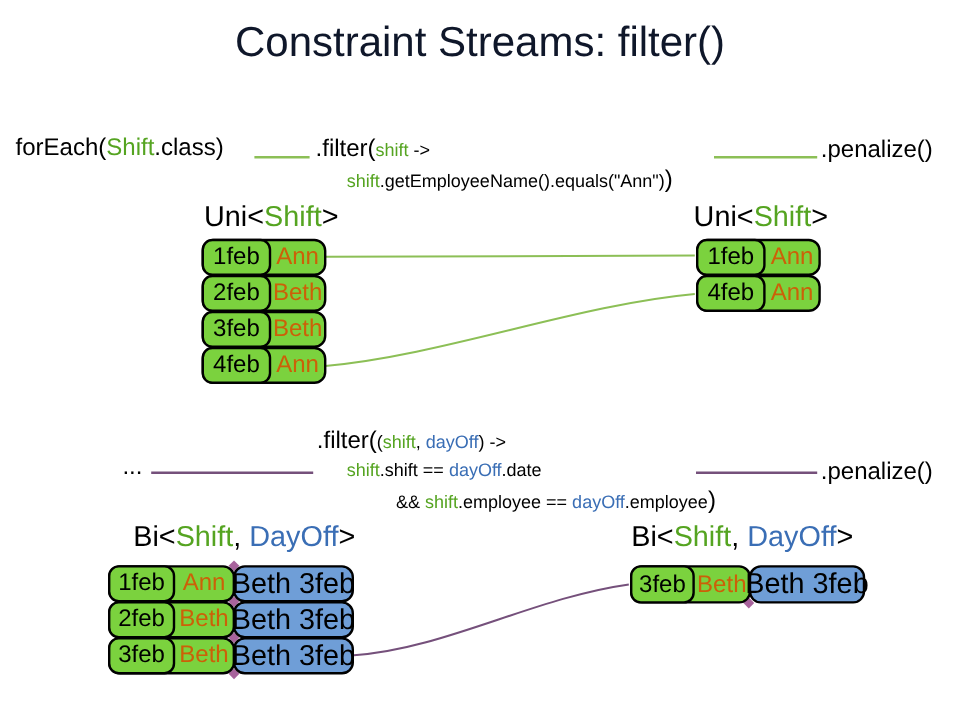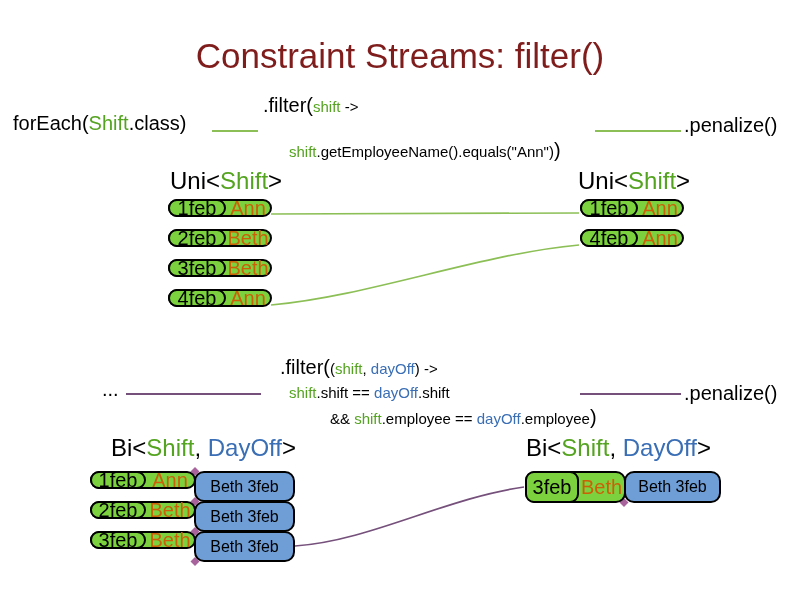--- a/index.html
+++ b/index.html
@@ -1,51 +1,51 @@
 <!DOCTYPE html>
 <html style="--green-text: #55a421; --blue-text: #3a6eb5; --orange-text: #cc6008; --green-box: #7bd23e; --blue-box: #6f9ed7; --green-line: #8cbf56; --purple-line: #75507b; --diamond: #a8639c;"><head>
 <meta charset="utf-8">
 <style>
   html,body { margin:0; padding:0; background:#ffffff; }
   .slide {
     position:relative; width:800px; height:600px; overflow:hidden;
     font-family:"Liberation Sans", sans-serif; color:#000; background:#fff;
   }
   .abs { position:absolute; }
-  .title { left:0; right:0; top:16px; text-align:center; font-size:35px; color:#7f1d1d;margin-top:20px; }
+  .title { left:0; right:0; top:16px; text-align:center; font-size:35px; color:#0f172a; }
   .subtitle { left:0; right:0; top:66px; text-align:center; font-size:15px; color:#111; }
   .code-lg { font-size:20px; white-space:nowrap; }
   .code-sm { font-size:15px; white-space:nowrap; }
   .big-paren { font-size:20px; }
   .green { color:var(--green-text); }
   .blue  { color:var(--blue-text); }
   .orange{ color:var(--orange-text); }
   .type-label { font-size:24px; white-space:nowrap; }
   svg.connectors { position:absolute; left:0; top:0; width:800px; height:600px; pointer-events:none; }
 
   .row-box {
-    position:absolute; box-sizing:border-box; height:18px;
+    position:absolute; box-sizing:border-box; height:31px;
     background:var(--green-box); border:2px solid #000; border-radius:10px;
   }
   .date-box {
     position:absolute; left:-2px; top:-2px; bottom:-2px; box-sizing:border-box;
     background:var(--green-box); border:2px solid #000; border-radius:9px;
     display:flex; align-items:center; justify-content:center;
     font-size:20px; color:#000;
   }
   .name-cell {
     position:absolute; top:0; bottom:0; right:0;
     display:flex; align-items:center; justify-content:center;
     font-size:20px;
   }
   .pair-box {
     position:absolute; box-sizing:border-box; height:31px;
     background:var(--blue-box); border:2px solid #000; border-radius:10px;
     display:flex; align-items:center; justify-content:center;
-    font-size:16px; color:#000; white-space:nowrap;
+    font-size:24px; color:#000; white-space:nowrap;
   }
 </style>
 </head>
 <body>
 
 <div class="slide">
 
   <div class="abs title">Constraint Streams: filter()</div>
 
   <svg class="connectors" viewBox="0 0 800 600">
@@ -58,21 +58,21 @@
     <path d="M295,546 C370,541 445,498 524,487" fill="none" stroke-width="1.7" stroke="#75507b"></path>
     <path d="M195,467 l4.5,4.5 -4.5,4.5 -4.5,-4.5 Z" fill="#a8639c"></path>
     <path d="M195,497 l4.5,4.5 -4.5,4.5 -4.5,-4.5 Z" fill="#a8639c"></path>
     <path d="M195,527 l4.5,4.5 -4.5,4.5 -4.5,-4.5 Z" fill="#a8639c"></path>
     <path d="M195,557 l4.5,4.5 -4.5,4.5 -4.5,-4.5 Z" fill="#a8639c"></path>
     <path d="M624,498 l4.5,4.5 -4.5,4.5 -4.5,-4.5 Z" fill="#a8639c"></path>
   </svg>
 
   <div class="abs code-lg" style="left:13px; top:112px;"><span>forEach(</span><span class="green">Shift</span><span>.class)</span></div>
 
-  <div class="abs" style="left:263px; top:94px;"><span class="code-lg">.filter(</span><span class="code-sm green">shift</span><span class="code-sm"> -&gt;</span></div>
+  <div class="abs" style="left:263px; top:113px;"><span class="code-lg">.filter(</span><span class="code-sm green">shift</span><span class="code-sm"> -&gt;</span></div>
 
   <div class="abs code-sm" style="left:289px; top:139px;"><span class="green">shift</span><span>.getEmployeeName().equals("Ann")</span><span class="big-paren">)</span></div>
 
   <div class="abs code-lg" style="left:684px; top:114px;">.penalize()</div>
 
   <div class="abs type-label" style="left:170px; top:167px;"><span>Uni&lt;</span><span class="green">Shift</span><span>&gt;</span></div>
   <div class="abs type-label" style="left:578px; top:167px;"><span>Uni&lt;</span><span class="green">Shift</span><span>&gt;</span></div>
 
   <div class="row-box" style="left:168px; top:199px; width:104px;">
     <span class="date-box" style="width:58px;">1feb</span>
@@ -95,23 +95,23 @@
     <span class="date-box" style="width:58px;">1feb</span>
     <span class="name-cell orange" style="left:56px;">Ann</span>
   </div>
   <div class="row-box" style="left:580px; top:229px; width:104px;">
     <span class="date-box" style="width:58px;">4feb</span>
     <span class="name-cell orange" style="left:56px;">Ann</span>
   </div>
 
   <div class="abs code-lg" style="left:102px; top:378px;">...</div>
 
-  <div class="abs" style="left:280px; top:356px;"><span class="code-lg">.filter(</span><span class="code-sm">(</span><span class="code-sm green">shift</span><span class="code-sm">, </span><span class="code-sm blue">dayOff</span><span class="code-sm">) -&gt;</span></div>
+  <div class="abs" style="left:264px; top:356px;"><span class="code-lg">.filter(</span><span class="code-sm">(</span><span class="code-sm green">shift</span><span class="code-sm">, </span><span class="code-sm blue">dayOff</span><span class="code-sm">) -&gt;</span></div>
 
-  <div class="abs code-sm" style="left:289px; top:384px;"><span class="green">shift</span><span>.shift == </span><span class="blue">dayOff</span><span>.shift</span></div>
+  <div class="abs code-sm" style="left:289px; top:384px;"><span class="green">shift</span><span>.shift == </span><span class="blue">dayOff</span><span>.date</span></div>
 
   <div class="abs code-sm" style="left:287px; top:406px;margin-left:43px;"><span>&amp;&amp; </span><span class="green">shift</span><span>.employee == </span><span class="blue">dayOff</span><span>.employee</span><span class="big-paren">)</span></div>
 
   <div class="abs code-lg" style="left:684px; top:382px;">.penalize()</div>
 
   <div class="abs type-label" style="left:111px; top:434px;"><span>Bi&lt;</span><span class="green">Shift</span><span>, </span><span class="blue">DayOff</span><span>&gt;</span></div>
   <div class="abs type-label" style="left:526px; top:434px;"><span>Bi&lt;</span><span class="green">Shift</span><span>, </span><span class="blue">DayOff</span><span>&gt;</span></div>
 
   <div class="row-box" style="left:90px; top:471px; width:106px;">
     <span class="date-box" style="width:56px;">1feb</span>

